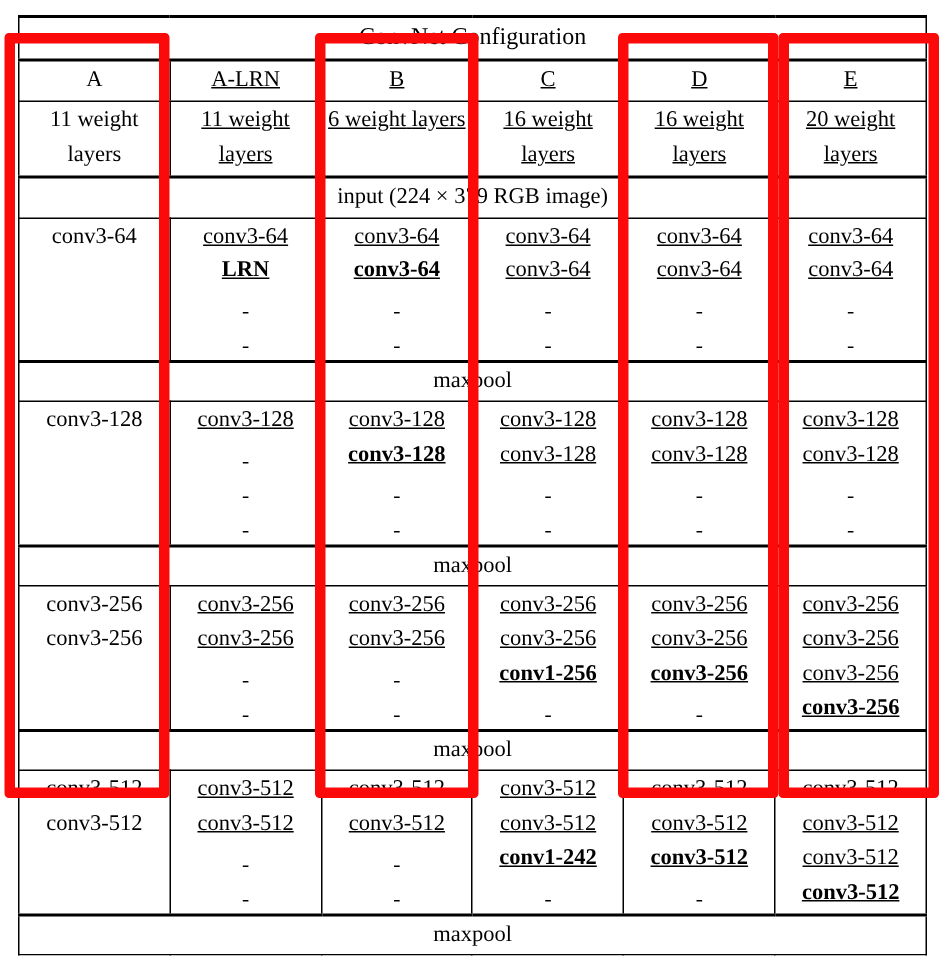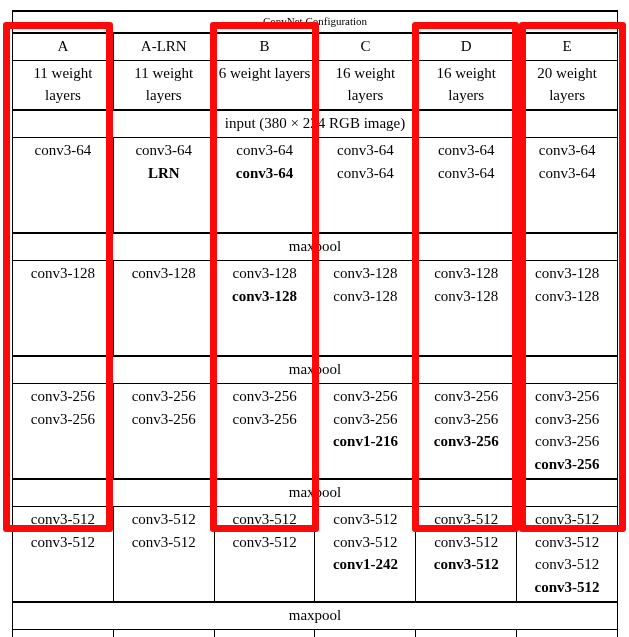--- a/index.html
+++ b/index.html
@@ -45,26 +45,26 @@
     padding: 1px 2px 2px 2px;
     border: 0;
   }
 
   
   .rule-top      { border-top: 2px solid #000 !important; }
   .rule-bot      { border-bottom: 2px solid #000 !important; margin-left: 24px; }
   .rule-thin-bot { border-bottom: 1px solid #000 !important; }
 
   
-  .vsep { border-left: 1px solid #000 !important; }
+  .vsep { border-left: 1px solid #000 !important; text-decoration: underline; }
   .vend { border-right: 1px solid #000 !important; }
   .vstart { border-left: 1px solid #000 !important; }
 
   .title-cell {
-    font-size: 11px;
+    font-size: 16px;
     padding-top: 1px;
     padding-bottom: 1px;
   }
 
   .hdr-name   { padding-top: 1px; padding-bottom: 1px; }
   .hdr-layers { padding-top: 0px; padding-bottom: 1px; }
 
   .span-cell { text-align: center; }
 
   .stack span { display: block; white-space: nowrap; }
@@ -130,21 +130,21 @@
             <span>16 weight</span>
             <span>layers</span>
           </td>
           <td class="hdr-layers rule-bot vsep vend">
             <span>20 weight</span>
             <span>layers</span>
           </td>
         </tr>
 
         <tr>
-          <td class="span-cell rule-thin-bot vstart vend" colspan="6">input (380 × 224 RGB image)</td>
+          <td class="span-cell rule-thin-bot vstart vend" colspan="6">input (224 × 379 RGB image)</td>
         </tr>
 
         <tr>
             <td class="stack rule-bot vstart">
               <span>conv3-64</span>
               <span>&nbsp;</span>
               <span>&nbsp;</span>
               <span>&nbsp;</span>
             </td>
             <td class="stack rule-bot vsep">
@@ -237,21 +237,21 @@
             </td>
             <td class="stack rule-bot vsep">
               <span>conv3-256</span>
               <span>conv3-256</span>
               <span>&nbsp;</span>
               <span>&nbsp;</span>
             </td>
             <td class="stack rule-bot vsep">
               <span>conv3-256</span>
               <span>conv3-256</span>
-              <span class="b">conv1-216</span>
+              <span class="b">conv1-256</span>
               <span>&nbsp;</span>
             </td>
             <td class="stack rule-bot vsep">
               <span>conv3-256</span>
               <span>conv3-256</span>
               <span class="b">conv3-256</span>
               <span>&nbsp;</span>
             </td>
             <td class="stack rule-bot vsep vend">
               <span>conv3-256</span>

